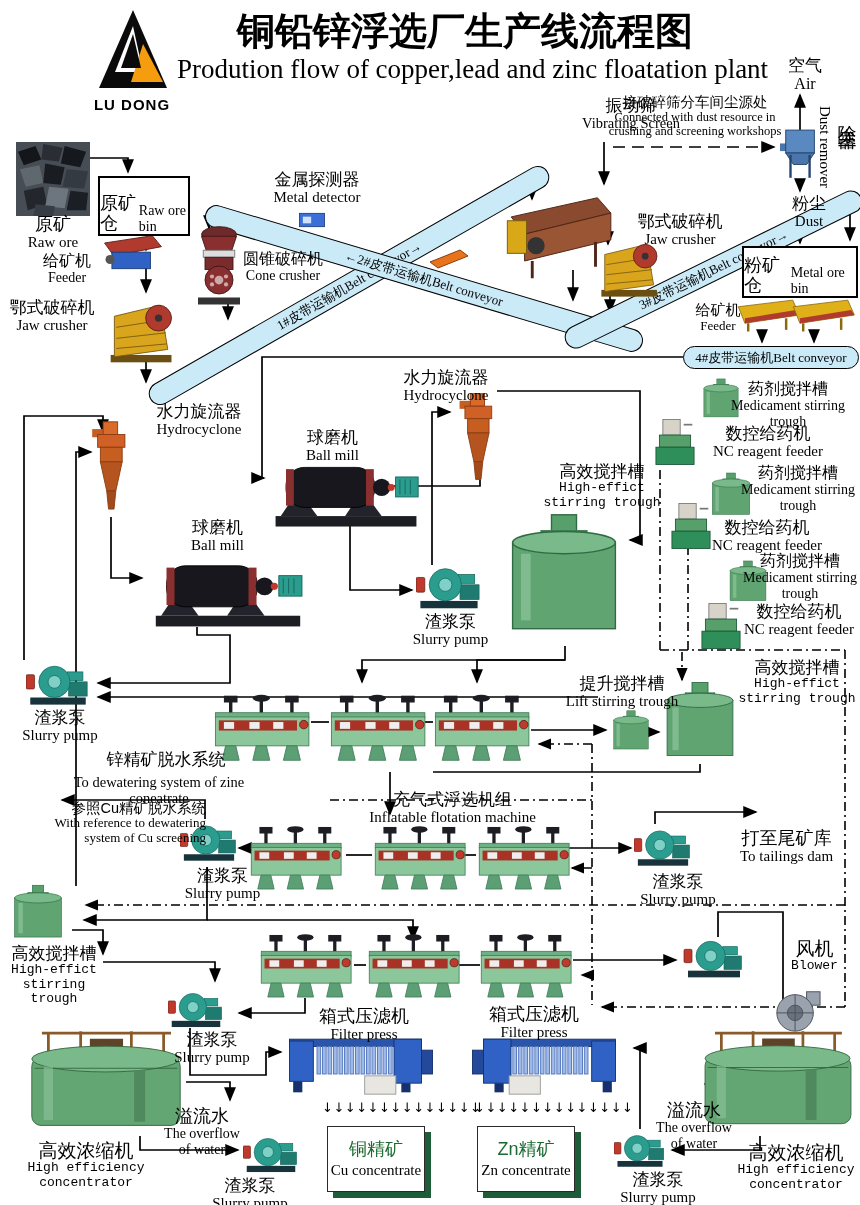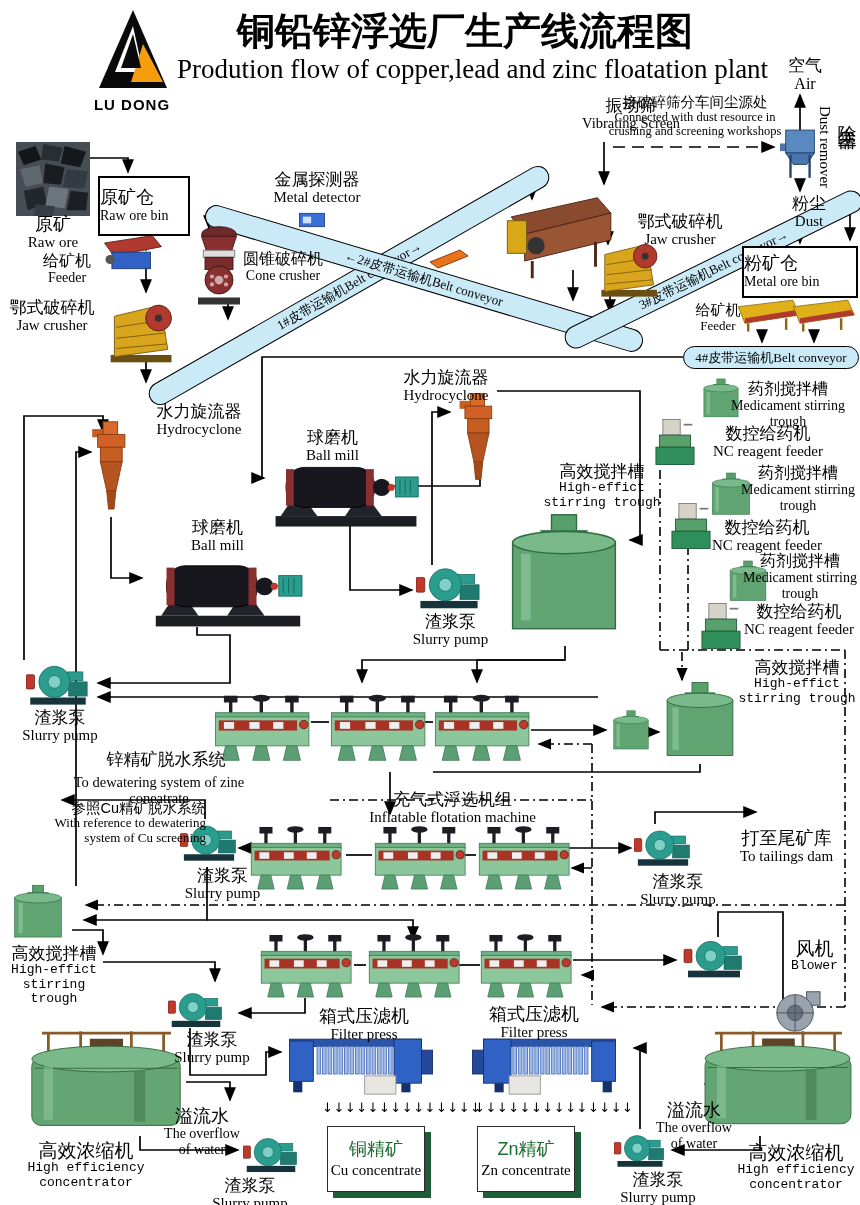--- a/index.html
+++ b/index.html
@@ -8,21 +8,21 @@
   #wires{position:absolute;left:0;top:0;z-index:1;}
   .ico{position:absolute;z-index:2;}
   .lbl{position:absolute;z-index:3;text-align:center;line-height:1.12;}
   .cn{display:block;font-size:17px;font-family:"Liberation Sans",sans-serif;}
   .en{display:block;font-size:14px;font-family:"Liberation Serif",serif;}
   .mono .en{font-family:"Liberation Mono",monospace;font-size:13px;}
   .belt{position:absolute;z-index:2;height:21px;background:#cbeaf7;border:1.6px solid #000;
         border-radius:12px;display:flex;align-items:center;justify-content:center;
         font-size:13px;font-family:"Liberation Serif",serif;white-space:nowrap;}
   .bin{position:absolute;z-index:2;background:#fff;border:2px solid #000;display:flex;
-       flex-direction:column;align-items:flex-start;justify-content:center;line-height:1.1;}
+       align-items:flex-end;justify-content:center;line-height:1.1;}
   .vtxt{position:absolute;z-index:3;writing-mode:vertical-rl;}
   .box3d{position:absolute;z-index:2;background:#fff;border:1.5px solid #2a2a2a;
          box-shadow:6px 6px 0 #1f5c38;display:flex;flex-direction:column;align-items:center;
          justify-content:center;line-height:1.3;}
   .box3d .cn{color:#1a6b2f;font-size:18px;}
   .box3d .en{font-size:15px;}
   .drops{position:absolute;z-index:3;font-size:13px;letter-spacing:0.5px;font-family:"DejaVu Sans",sans-serif;}
   .logo{position:absolute;left:92px;top:10px;width:80px;z-index:3;text-align:center;}
   .logo .lt{font-size:15px;font-weight:bold;letter-spacing:1px;font-family:"Liberation Sans",sans-serif;}
   .title-cn{position:absolute;left:185px;top:6px;width:560px;text-align:center;font-size:38px;
@@ -576,20 +576,24 @@
     </div>
 <div class="lbl" style="left:734px;top:602px;width:130px">
   <span class="cn">数控给药机</span>
       <span class="en" style="font-size:15px">NC reagent feeder</span>
     </div>
 <div class="lbl mono" style="left:738px;top:658px;width:118px">
   <span class="cn">高效搅拌槽</span>
       <span class="en">High-effict</span>
       <span class="en">stirring trough</span>
     </div>
+<div class="lbl" style="left:556px;top:674px;width:132px">
+  <span class="cn">提升搅拌槽</span>
+      <span class="en" style="font-size:15px">Lift stirring trough</span>
+    </div>
 <div class="lbl" style="left:14px;top:708px;width:92px">
   <span class="cn">渣浆泵</span>
       <span class="en" style="font-size:15px">Slurry pump</span>
     </div>
 <div class="lbl" style="left:96px;top:750px;width:140px">
   <span class="cn">锌精矿脱水系统</span>
     </div>
 <div class="lbl" style="left:50px;top:774px;width:218px">
   <span class="en" style="font-size:14.5px">To dewatering system of zine coneatrate</span>
     </div>

